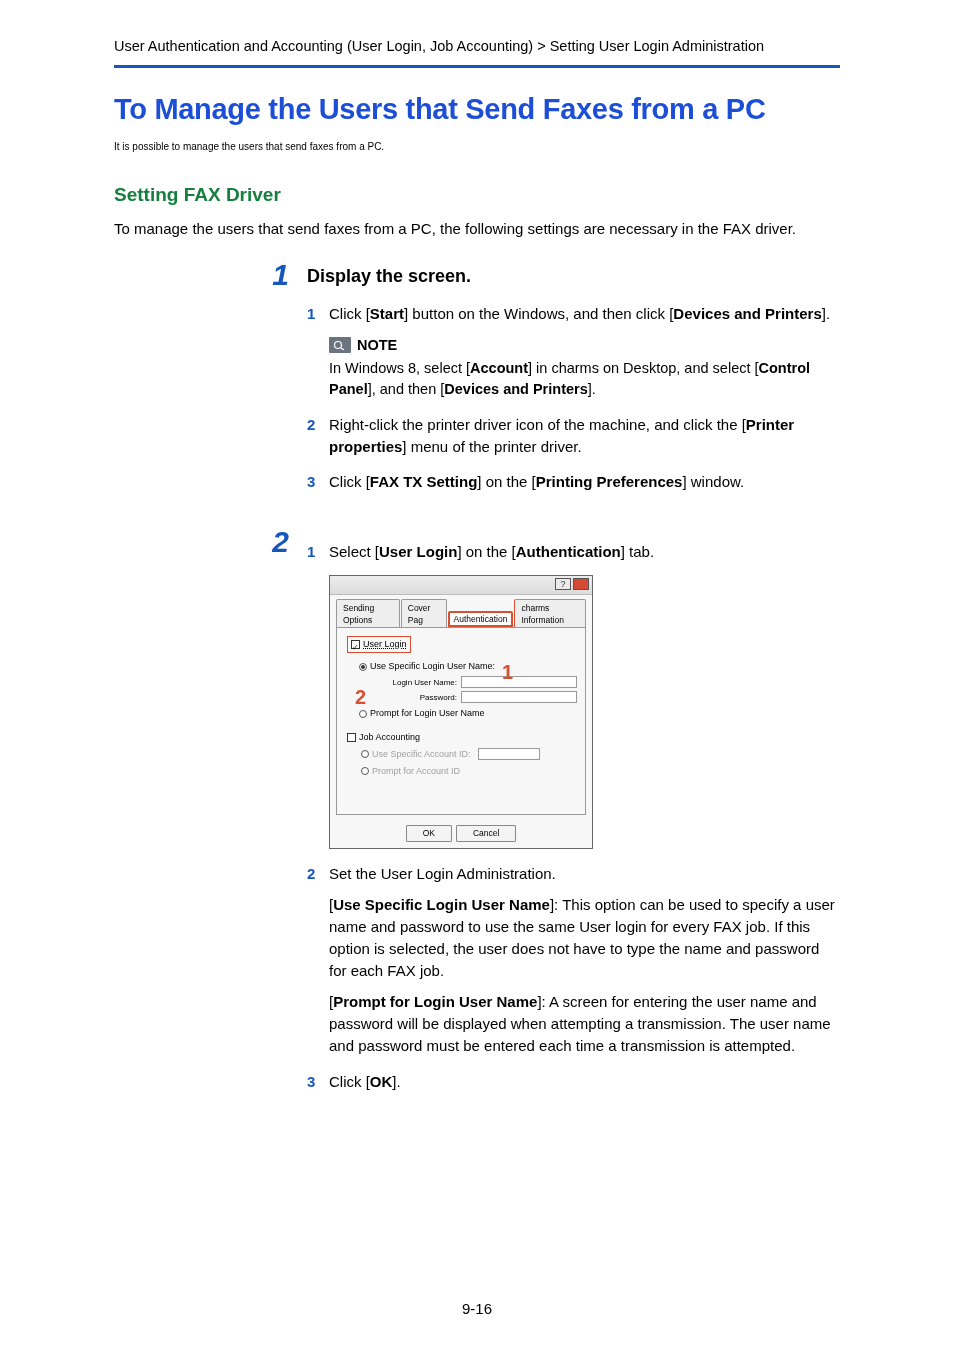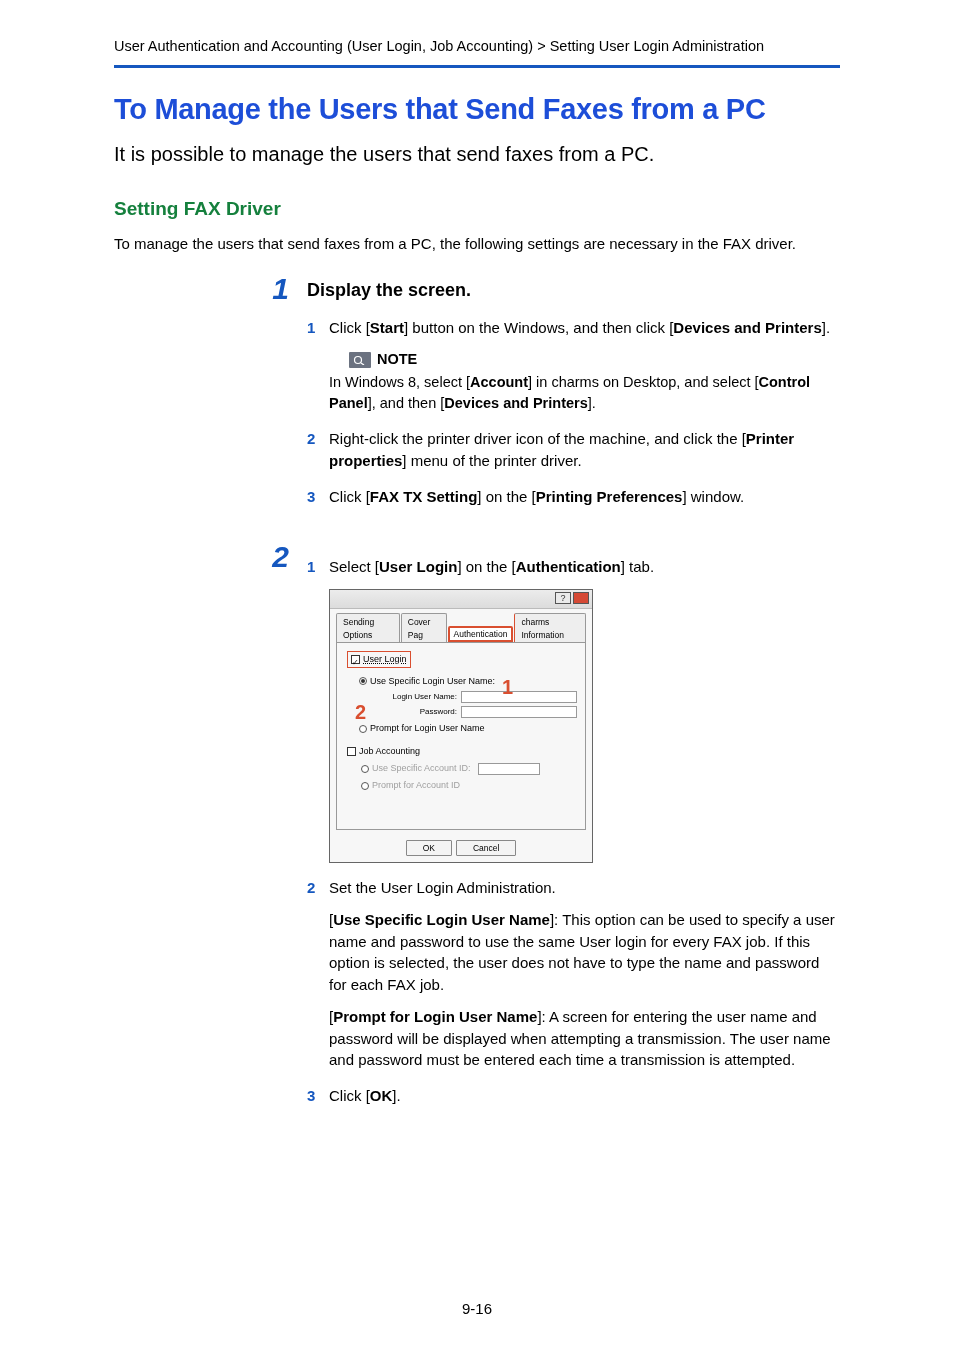--- a/index.html
+++ b/index.html
@@ -30,21 +30,21 @@
   }
   h1.main-title {
     color: #1d4ed8;
     font-size: 29px;
     font-weight: 900;
     margin: 0 0 10px 0;
     font-family: Arial, sans-serif;
     letter-spacing: -0.3px;
   }
   .intro {
-    font-size: 20px;
+    font-size: 10px;
     margin-bottom: 26px;
   }
   h2.subsection {
     color: #15803d;
     font-weight: 700;
     font-size: 19px;
     margin: 18px 0 10px 0;
   }
   .subintro {
     font-size: 15px;
@@ -96,21 +96,20 @@
     top: 0;
     font-size: 15px;
   }
   .note-box {
     margin: 10px 0 14px 0;
     padding-left: 0;
   }
   .note-head {
     display: flex;
     align-items: center;
-    margin-left: 20px;
   }
   .note-icon {
     width: 22px;
     height: 16px;
     background: #6b7280;
     display: inline-flex;
     align-items: center;
     justify-content: center;
     border-radius: 1px;
     margin-right: 6px;

